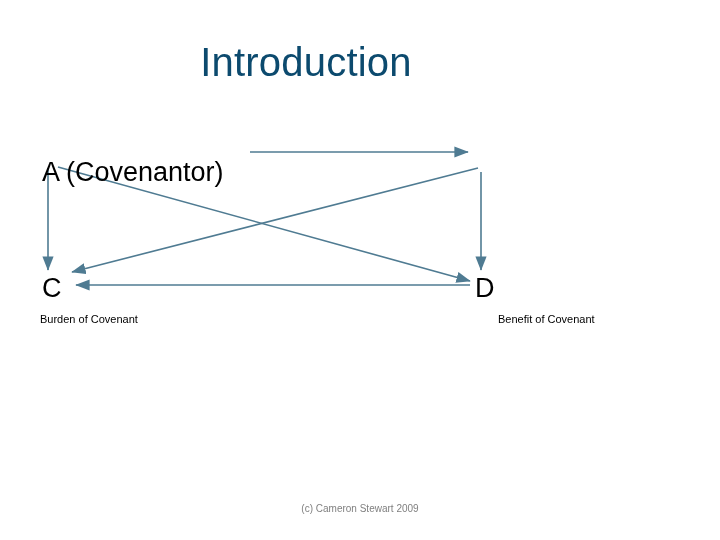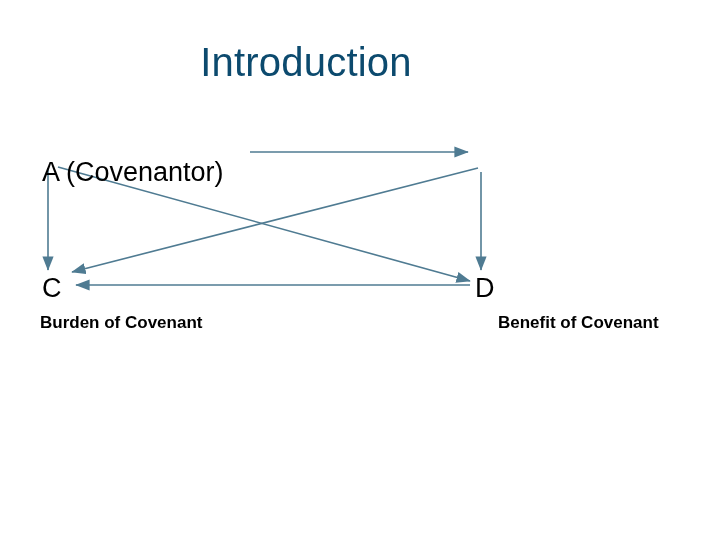--- a/index.html
+++ b/index.html
@@ -50,22 +50,22 @@
     white-space: nowrap;
     line-height: 1;
   }
   #node-a { left: 42px;  top: 135px; margin-top: 24px; }
   #node-b { left: 475px; top: 135px; }
   #node-c { left: 42px;  top: 275px; }
   #node-d { left: 475px; top: 275px; }
 
   .node-caption {
     position: absolute;
-    font-size: 17px;
-    font-weight: 700;
+    font-size: 11px;
+    font-weight: 400;
     color: #000000;
     white-space: nowrap;
     line-height: 1;
   }
   #caption-c { left: 40px;  top: 314px; }
   #caption-d { left: 498px; top: 314px; }
 
   
   #footer-credit {
     position: absolute;
@@ -109,14 +109,15 @@
 
 
   <div class="node-label" id="node-c">C</div>
 
   <div class="node-label" id="node-d">D</div>
 
   <div class="node-caption" id="caption-c">Burden of Covenant</div>
 
   <div class="node-caption" id="caption-d">Benefit of Covenant</div>
 
+  <div id="footer-credit">(c) Cameron Stewart 2009</div>
 
 </div>
 
 </body></html>

